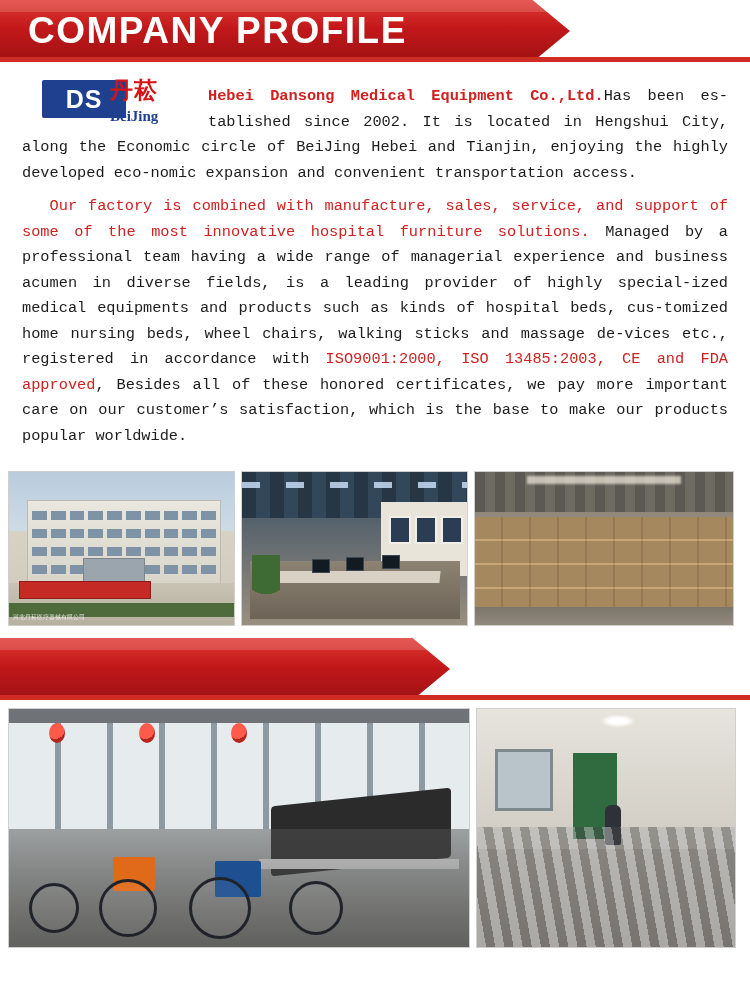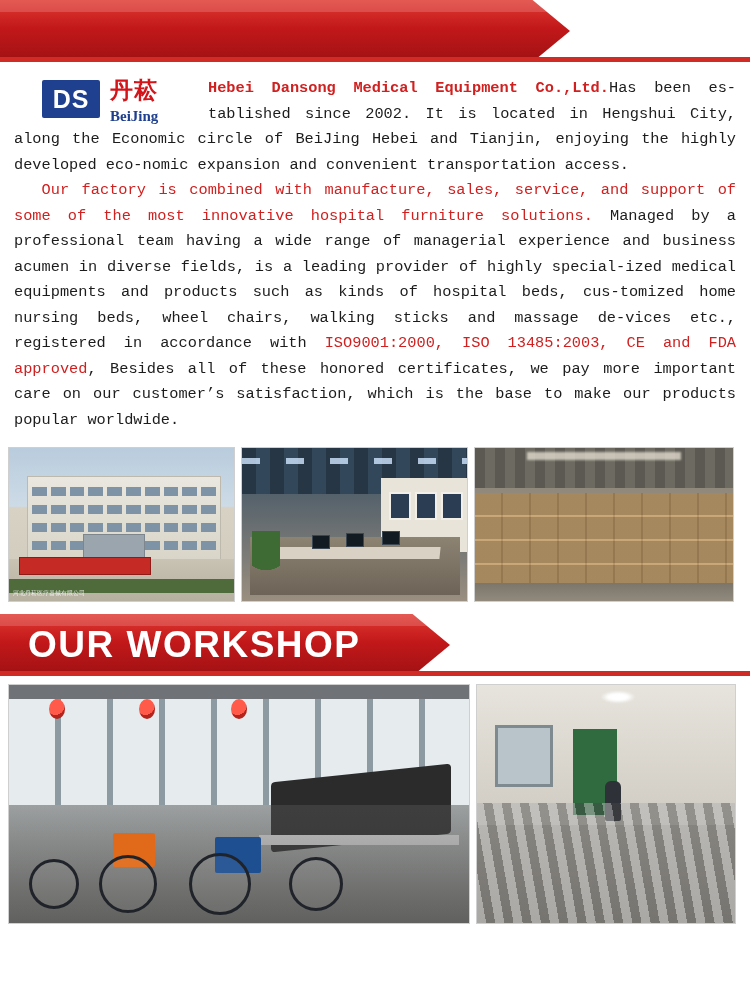--- a/index.html
+++ b/index.html
@@ -75,21 +75,21 @@
   .logo-wrap {
     float: left;
     margin: 2px 10px 0 28px;
     width: 156px;
     height: 44px;
     position: relative;
   }
   .logo-ds {
     position: absolute;
     left: 0; top: 2px;
-    width: 58px; height: 38px;
+    width: 84px; height: 38px;
     background: #1f3f8f;
     color: #ffffff;
     font-family: "Liberation Sans", sans-serif;
     font-weight: bold;
     font-size: 25px;
     letter-spacing: 1px;
     text-align: center;
     line-height: 38px;
     border-radius: 2px;
   }
@@ -105,21 +105,21 @@
   .logo-en {
     position: absolute;
     left: 68px; top: 26px;
     color: #1f3f8f;
     font-family: "Liberation Serif", serif;
     font-weight: bold;
     font-size: 15px;
   }
   .red { color: #d0201f; }
   .bold-red { color: #d0201f; }
-  .para { margin: 0; }
+  .para { margin: 8px; }
   .para + .para { margin-top: 0px; }
   .indent { display: inline-block; width: 1.8em; }
 
   
   .strip {
     display: flex;
     gap: 6px;
     padding: 8px 8px 0 8px;
     box-sizing: border-box;
   }
@@ -290,20 +290,21 @@
   .pw2 .person {
     position: absolute; left: 128px; top: 96px; width: 16px; height: 40px;
     background: #2e3138; border-radius: 6px 6px 2px 2px;
   }
 </style>
 </head>
 <body>
 
 <div class="banner">
   <div class="banner-shape"></div>
+  <div class="banner-title">COMPANY  PROFILE</div>
   <div class="banner-underline"></div>
 </div>
 
 <div class="profile-body">
 
   <div class="logo-wrap">
     <div class="logo-ds">DS</div>
     <div class="logo-cn">丹菘</div>
     <div class="logo-en">BeiJing</div>
   </div>
@@ -395,21 +396,20 @@
   <div class="photo pf3">
     <div class="roof"></div>
     <div class="roof-light"></div>
     <div class="boxes"></div>
     <div class="floor"></div>
   </div>
 </div>
 
 <div class="banner" style="margin-top:12px;">
   <div class="banner-shape wide2"></div>
-  <div class="banner-title">OUR WORKSHOP</div>
   <div class="banner-underline"></div>
 </div>
 
 <div class="strip strip2">
   <div class="photo pw1">
     <div class="winwall"></div>
     <div class="beam"></div>
     <div class="lantern" style="left:40px;"></div>
     <div class="lantern" style="left:130px;"></div>
     <div class="lantern" style="left:222px;"></div>

